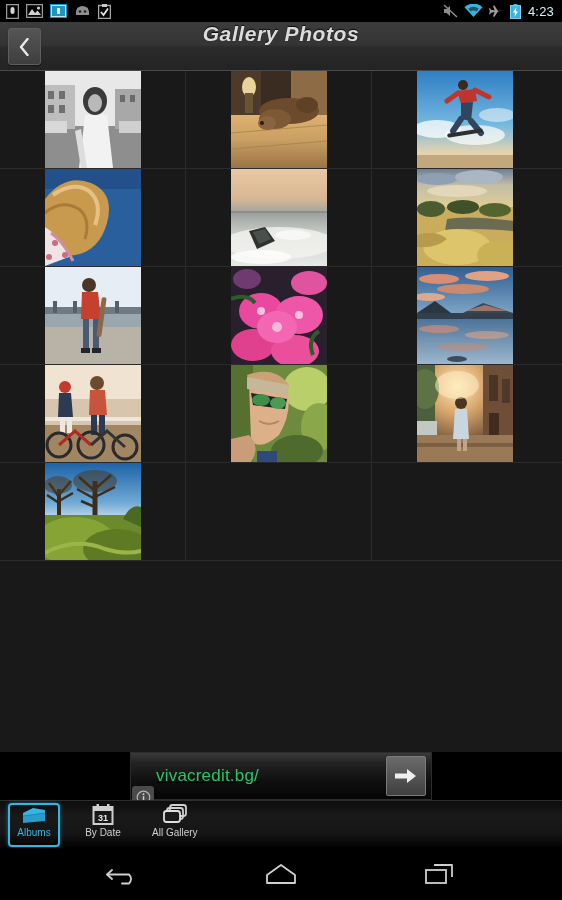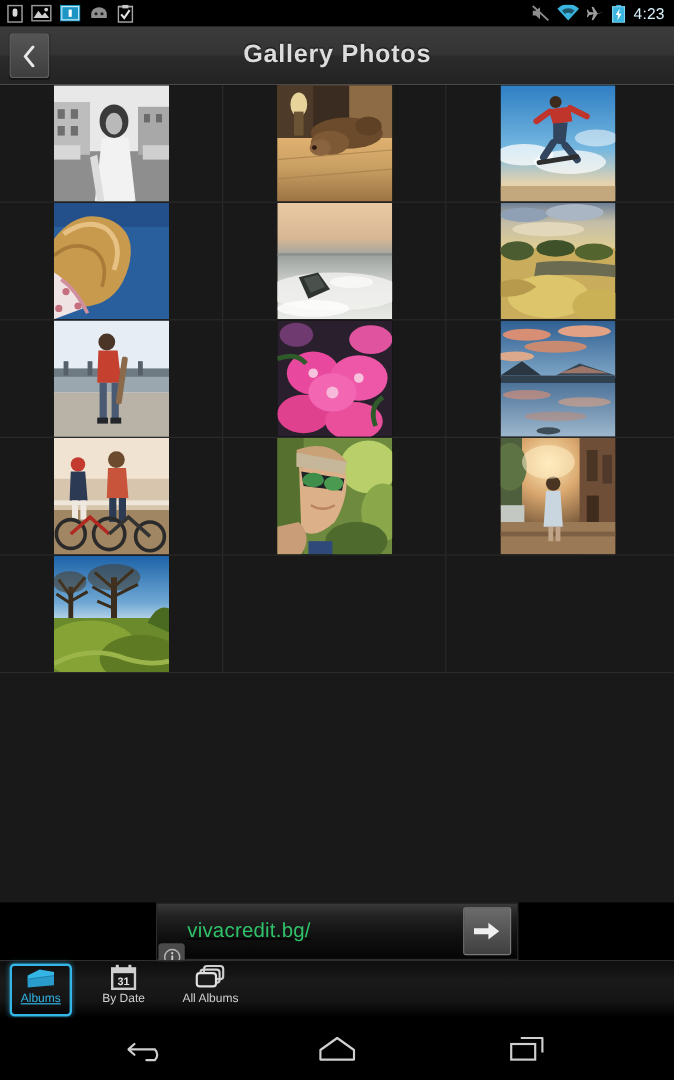--- a/index.html
+++ b/index.html
@@ -40,21 +40,22 @@
     margin-left: 1px;
   }
 
   
   .title-bar {
     height: 48px;
     background: linear-gradient(to bottom, #3c3c3c 0%, #343434 48%, #2b2b2b 52%, #232323 100%);
     border-bottom: 1px solid #4a4a4a;
     position: relative;
     display: flex;
-    align-items: center;
+    align-items: flex-start;
+    font-style: italic;
   }
   .back-button {
     position: absolute;
     left: 8px;
     top: 6px;
     width: 31px;
     height: 35px;
     background: linear-gradient(to bottom, #555 0%, #4a4a4a 50%, #3e3e3e 100%);
     border: 1px solid #5e5e5e;
     border-radius: 3px;
@@ -184,21 +185,21 @@
   .tab.active {
     border: 2px solid #33b5e5;
     box-shadow: 0 0 4px rgba(51,181,229,0.55);
   }
   .tab-label {
     font-size: 10px;
     color: #cfcfcf;
     margin-top: 2px;
     white-space: nowrap;
   }
-  .tab.active .tab-label { color: #33b5e5; text-decoration: underline; }
+  .tab.active .tab-label { color: #33b5e5; }
   .tab-wide { width: auto; padding: 0 6px; }
 
   
   .nav-bar {
     position: absolute;
     left: 0;
     top: 848px;
     width: 562px;
     height: 52px;
     background: #000;
@@ -639,21 +640,21 @@
       <text x="11" y="18" font-family="Liberation Sans, sans-serif" font-size="9" font-weight="bold" fill="#e4e4e4" text-anchor="middle">31</text>
     </svg>
     <span class="tab-label">By Date</span>
   </div>
   <div class="tab tab-wide">
     <svg width="26" height="22" viewBox="0 0 26 22">
       <rect x="8" y="2" width="16" height="11" rx="2.5" fill="none" stroke="#cfcfcf" stroke-width="1.8"></rect>
       <rect x="5" y="5" width="16" height="11" rx="2.5" fill="none" stroke="#cfcfcf" stroke-width="1.8"></rect>
       <rect x="2" y="8" width="16" height="11" rx="2.5" fill="#1a1a1a" stroke="#e0e0e0" stroke-width="1.8"></rect>
     </svg>
-    <span class="tab-label">All Albums</span>
+    <span class="tab-label">All Gallery</span>
   </div>
 </div>
 
 <div class="nav-bar">
   <div class="nav-btn">
     <svg width="34" height="24" viewBox="0 0 34 24">
       <path d="M6 8 L1 12.5 L6 17" fill="none" stroke="#cfcfcf" stroke-width="1.8" stroke-linecap="round" stroke-linejoin="round"></path>
       <path d="M1.5 12.5 H23 a6 6 0 0 1 0 9 H16" fill="none" stroke="#cfcfcf" stroke-width="1.8" stroke-linecap="round"></path>
     </svg>
   </div>

